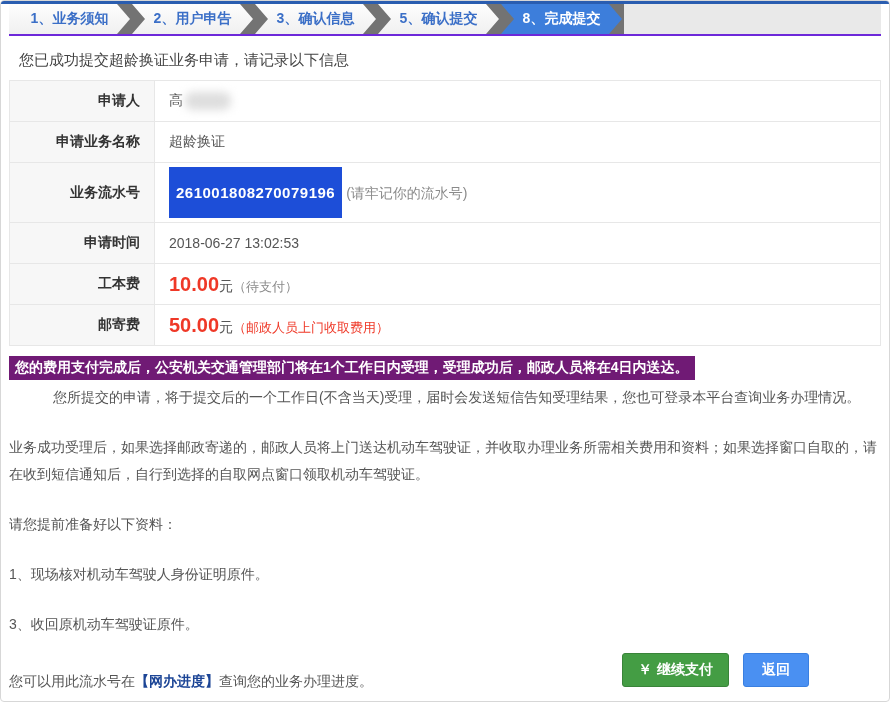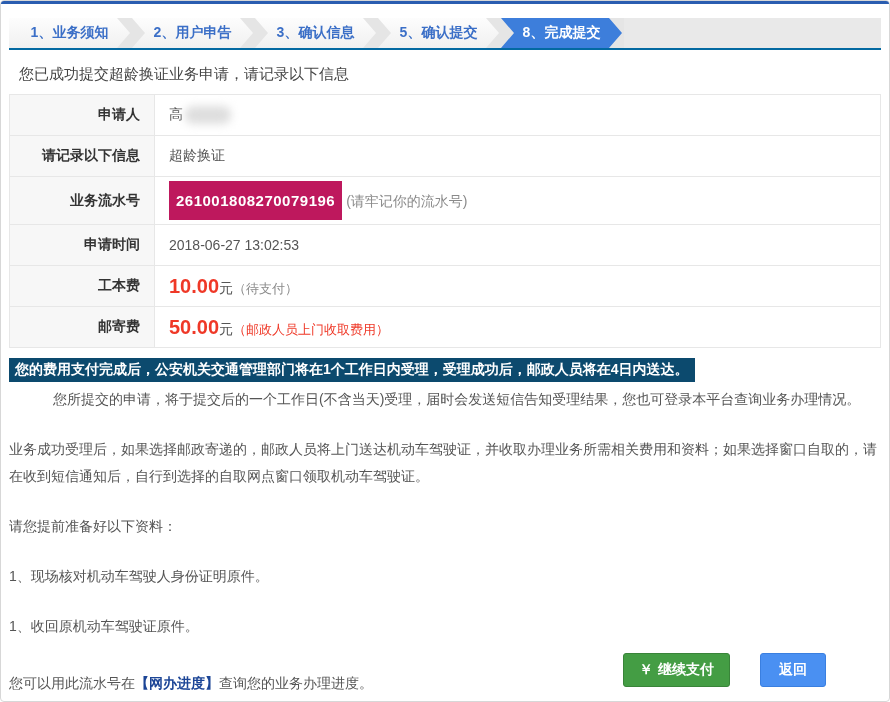--- a/index.html
+++ b/index.html
@@ -34,23 +34,23 @@
     background: linear-gradient(#fdfdfd, #efefef);
     border: 1px solid #c9c9c9; border-radius: 4px;
     padding: 6px 14px 6px 11px;
     cursor: pointer;
     margin-right: 4px;
   }
   .back-btn .chev { color: #222; font-size: 12px; margin-right: 4px; font-weight: bold; }
 
   
   .steps {
-    margin: 14px 8px 0 8px;
-    background: #e5e5e5;
-    border-bottom: 2px solid #0369a1;
+    margin: 0 8px 0 8px;
+    background: #737373;
+    border-bottom: 2px solid #6d28d9;
     display: flex;
     height: 32px;
   }
   .step {
     width: 121px; height: 30px;
     display: flex; align-items: center; justify-content: center;
     font-size: 14px; font-weight: bold; color: #3b6fc7;
     background: linear-gradient(#fdfdfd, #f0f0f0);
     clip-path: polygon(0 0, calc(100% - 13px) 0, 100% 50%, calc(100% - 13px) 100%, 0 100%, 13px 50%);
     margin-right: 2px;
@@ -92,54 +92,54 @@
   }
   .info-table td.val { color: #555; }
   .name-mask {
     display: inline-block; vertical-align: middle;
     width: 46px; height: 18px; margin-left: 2px;
     background: #dedede; border-radius: 8px;
     filter: blur(4px);
   }
   .serial-badge {
     display: inline-block;
-    background: #be185d; color: #fff;
+    background: #1d4ed8; color: #fff;
     font-weight: bold; font-size: 15px;
-    padding: 11px 7px;
+    padding: 17px 7px;
     letter-spacing: 0.5px;
   }
   .serial-note { color: #8a8a8a; margin-left: 4px; }
   .fee-amount { color: #ef3827; font-size: 20px; font-weight: bold; }
   .fee-unit { color: #555; font-size: 14px; }
   .fee-note-gray { color: #8a8a8a; font-size: 13px; }
   .fee-note-red { color: #ef3827; font-size: 13px; }
 
   
   .notice { margin: 10px 8px 0 8px; }
   .alert-bar {
     display: inline-block;
-    background: #0c4a6e; color: #fff;
+    background: #701a75; color: #fff;
     font-size: 14px; font-weight: bold;
     padding: 3px 6px;
     margin-bottom: 4px;
   }
   .notice p {
     font-size: 14px; color: #555;
     line-height: 27px;
     margin-top: 23px;
   }
   .notice p.tight { margin-top: 0; margin-left: 44px; }
   .progress-line { margin-top: 30px !important; }
   .progress-link { color: #1c4596; font-weight: bold; }
 
   
   .actions {
     position: absolute;
-    right: 63px; bottom: 14px;
-    display: flex; gap: 30px; padding-left: 15px;
+    right: 80px; bottom: 14px;
+    display: flex; gap: 14px; padding-left: 15px;
   }
   .btn {
     border: none; border-radius: 3px;
     color: #fff; font-size: 14px; font-weight: bold;
     padding: 7px 15px;
     cursor: pointer;
     font-family: inherit;
   }
   .btn .yen { margin-right: 5px; font-weight: bold; }
   .btn-green { background: #449d44; border: 1px solid #398439; }
@@ -164,21 +164,21 @@
 
   <div class="success-msg">您已成功提交超龄换证业务申请，请记录以下信息</div>
 
   <table class="info-table">
     <tbody>
         <tr>
       <td class="lbl">申请人</td>
       <td class="val"><span>高</span><span class="name-mask"></span></td>
     </tr>
     <tr>
-      <td class="lbl">请记录以下信息</td>
+      <td class="lbl">申请业务名称</td>
       <td class="val">超龄换证</td>
     </tr>
     <tr>
       <td class="lbl">业务流水号</td>
       <td class="val">
         <span class="serial-badge">261001808270079196</span><span class="serial-note">(请牢记你的流水号)</span>
       </td>
     </tr>
     <tr>
       <td class="lbl">申请时间</td>
@@ -198,21 +198,21 @@
     </tr>
   </tbody>
     </table>
 
   <div class="notice">
     <div class="alert-bar">您的费用支付完成后，公安机关交通管理部门将在1个工作日内受理，受理成功后，邮政人员将在4日内送达。</div>
     <p class="tight">您所提交的申请，将于提交后的一个工作日(不含当天)受理，届时会发送短信告知受理结果，您也可登录本平台查询业务办理情况。</p>
     <p>业务成功受理后，如果选择邮政寄递的，邮政人员将上门送达机动车驾驶证，并收取办理业务所需相关费用和资料；如果选择窗口自取的，请在收到短信通知后，自行到选择的自取网点窗口领取机动车驾驶证。</p>
     <p>请您提前准备好以下资料：</p>
     <p>1、现场核对机动车驾驶人身份证明原件。</p>
-    <p>1、收回原机动车驾驶证原件。</p>
+    <p>3、收回原机动车驾驶证原件。</p>
     <p class="progress-line"><span>您可以用此流水号在</span><span class="progress-link">【网办进度】</span><span>查询您的业务办理进度。</span></p>
   </div>
 
   <div class="actions">
     <button class="btn btn-green"><span class="yen">￥</span><span>继续支付</span></button>
     <button class="btn btn-blue"><span>返回</span></button>
   </div>
 </div>
 
 </body></html>

